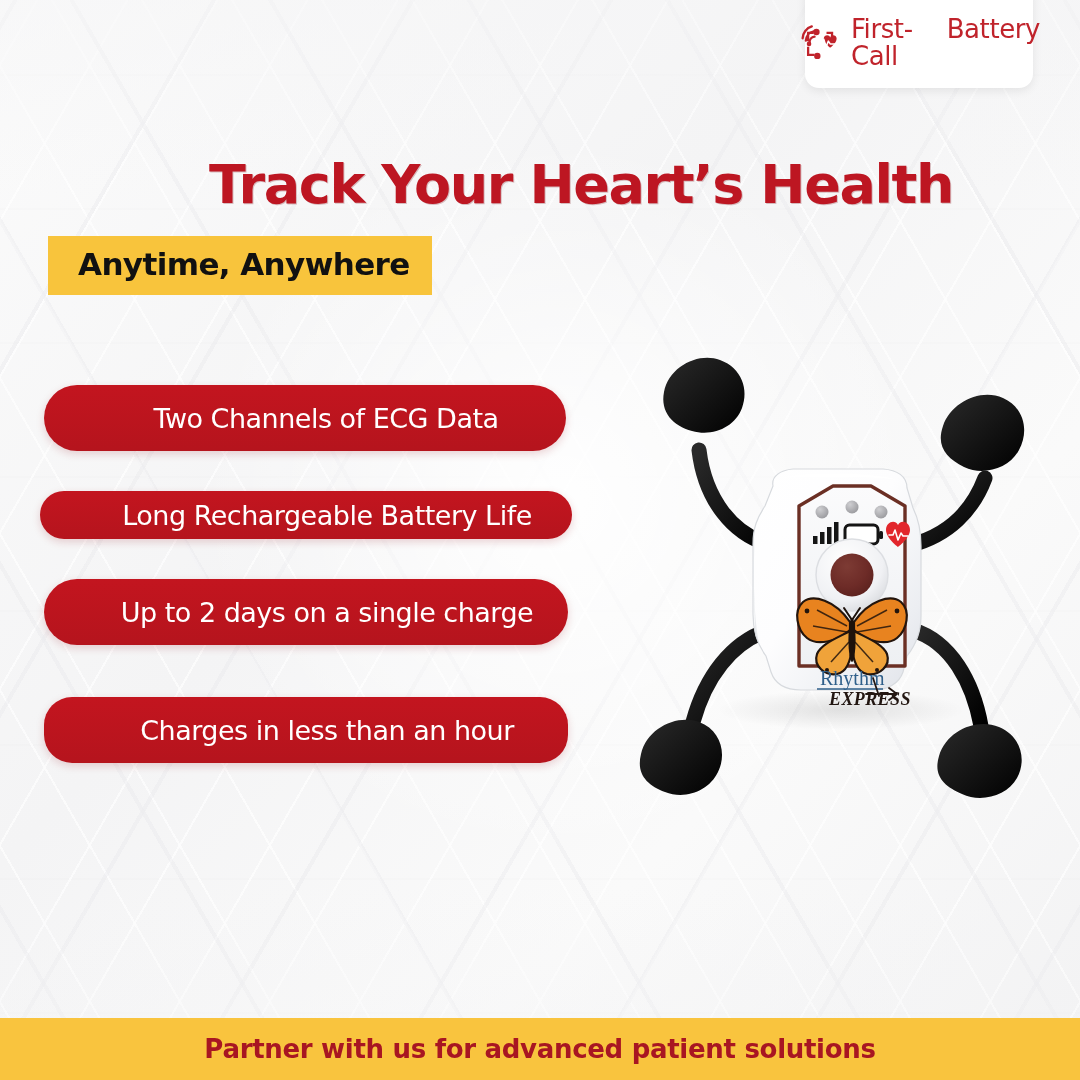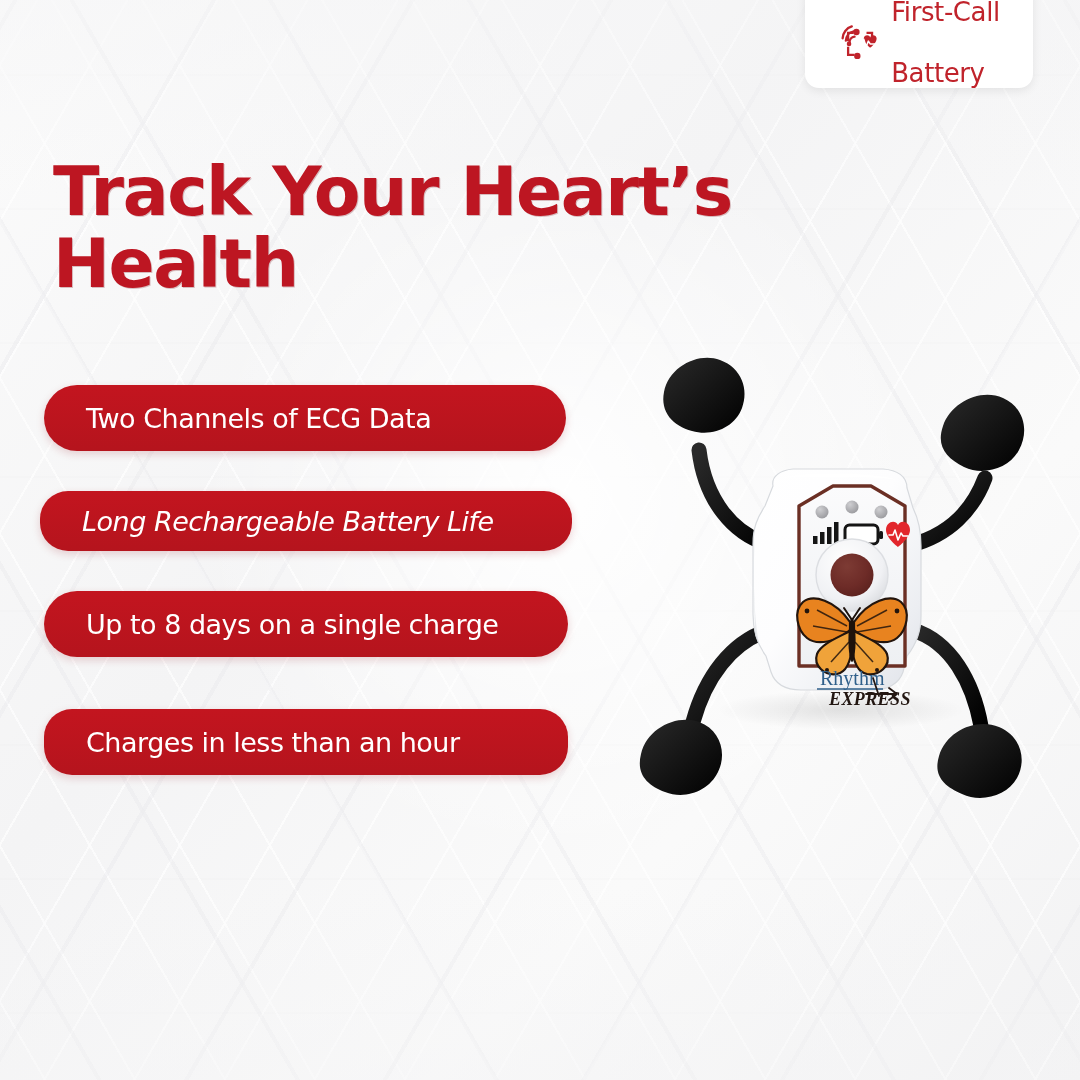--- a/index.html
+++ b/index.html
@@ -41,57 +41,59 @@
 
   
   .logo-card{
     position:absolute;left:805px;top:-22px;width:228px;height:110px;
     background:#ffffff;border-radius:14px;
     box-shadow:0 3px 10px rgba(0,0,0,.08);
     display:flex;align-items:center;justify-content:center;gap:7px;
     padding-top:20px;box-sizing:border-box;
   }
   .logo-mark{width:46px;height:46px;flex:0 0 46px;}
-  .logo-words{display:flex;flex-direction:column;line-height:1.02;gap:34px;}
+  .logo-words{display:flex;flex-direction:row;line-height:1.02;gap:34px;}
   .logo-words span{
     font-family:"DejaVu Sans", sans-serif;
     font-size:26px;color:#c0232b;letter-spacing:-.4px;font-weight:400;
   }
 
   
   .headline{
     position:absolute;left:53px;top:156px;width:900px;
     font-family:"DejaVu Sans", sans-serif;
-    font-weight:bold;font-size:68px;line-height:1.06;
+    font-weight:bold;font-size:54px;line-height:1.06;
     color:#bd1622;letter-spacing:-1.4px;
     text-shadow:1px 1px 0 rgba(120,10,18,.25);
+    text-align:right;
   }
   .subtitle{
     position:absolute;left:48px;top:236px;
     background:#f8c43c;color:#111111;
     font-family:"DejaVu Sans", sans-serif;
     font-size:31px;font-weight:bold;letter-spacing:-.6px;
     padding:10px 22px 13px 30px;
     box-sizing:border-box;min-width:364px;
   }
 
   
   .pills{position:absolute;left:0;top:385px;width:600px;}
   .pill{
     position:relative;
     background:linear-gradient(180deg,#c3151f 0%,#b5141d 100%);
     color:#ffffff;
     font-family:"DejaVu Sans", sans-serif;
     font-size:27px;letter-spacing:-.5px;
     display:flex;align-items:center;
     box-shadow:0 3px 8px rgba(150,15,25,.18);
+    justify-content:center;
   }
   .pill span{display:block;}
   .pill.p1{margin-left:44px;width:522px;height:66px;border-radius:34px 34px 34px 34px;padding-left:42px;box-sizing:border-box;}
-  .pill.p2{margin-left:40px;width:532px;height:60px;border-radius:28px;padding-left:42px;box-sizing:border-box;margin-top:40px;font-style:italic;}
+  .pill.p2{margin-left:40px;width:532px;height:48px;border-radius:28px;padding-left:42px;box-sizing:border-box;margin-top:40px;}
   .pill.p3{margin-left:44px;width:524px;height:66px;border-radius:34px;padding-left:42px;box-sizing:border-box;margin-top:40px;}
   .pill.p4{margin-left:44px;width:524px;height:66px;border-radius:28px;padding-left:42px;box-sizing:border-box;margin-top:52px;}
 
   
   .device-wrap{position:absolute;left:621px;top:330px;width:430px;height:500px;}
   .device-shadow{
     position:absolute;left:95px;top:360px;width:250px;height:40px;
     background:radial-gradient(ellipse,rgba(0,0,0,.10) 0%,rgba(0,0,0,0) 70%);
   }
 
@@ -139,30 +141,31 @@
         <path d="M40 50 L52 50 L56 42 L61 58 L66 46 L70 52 L84 52" fill="none" stroke="#ffffff" stroke-width="3.4" stroke-linecap="round" stroke-linejoin="round"></path>
       </svg>
     </div>
     <div class="logo-words">
       <span>First-Call</span>
       <span>Battery</span>
     </div>
   </div>
 
   <div class="headline">Track Your Heart’s Health</div>
+  <div class="subtitle">Anytime, Anywhere</div>
 
   <div class="pills">
     <div class="pill p1">
       <span>Two Channels of ECG Data</span>
     </div>
     <div class="pill p2">
       <span>Long Rechargeable Battery Life</span>
     </div>
     <div class="pill p3">
-      <span>Up to 8 days on a single charge</span>
+      <span>Up to 2 days on a single charge</span>
     </div>
     <div class="pill p4">
       <span>Charges in less than an hour</span>
     </div>
   </div>
 
   <div class="device-wrap">
     <div class="device-shadow"></div>
     <svg viewBox="0 0 430 500" width="430" height="500">
       <defs>
@@ -296,14 +299,17 @@
           <text x="199" y="355" font-family="Liberation Serif, serif" font-size="20" fill="#2f5f8a">Rhythm</text>
           <line x1="196" y1="359" x2="262" y2="359" stroke="#2f5f8a" stroke-width="1.6"></line>
           <text x="208" y="375" font-family="Liberation Serif, serif" font-size="18" font-style="italic" font-weight="bold" fill="#241712" letter-spacing="0.4">EXPRESS</text>
 
           <path d="M252 348 L258 366 M245 364 L276 364 L268 358 M276 364 L268 370" fill="none" stroke="#241712" stroke-width="1.8" stroke-linecap="round" stroke-linejoin="round"></path>
         </g>
       </g>
     </svg>
   </div>
 
+  <div class="banner">
+    <span>Partner with us for advanced patient solutions</span>
+  </div>
 
 </div>
 
 </body></html>

